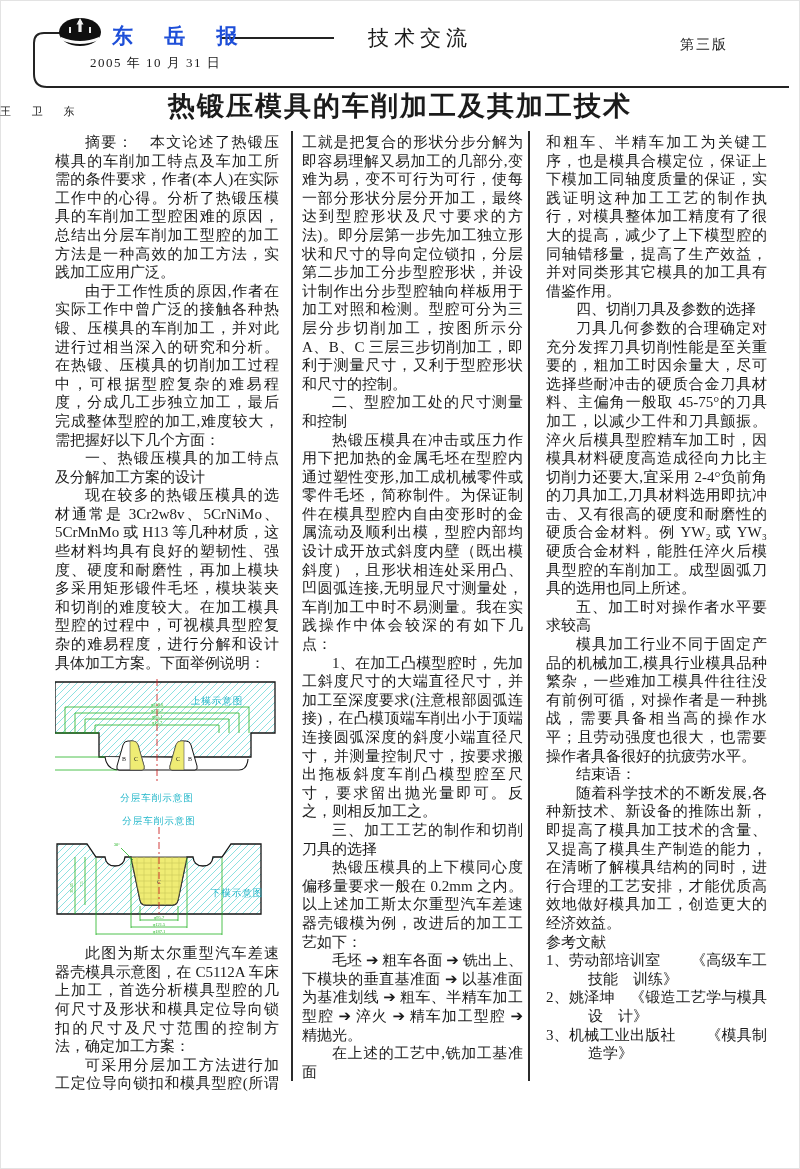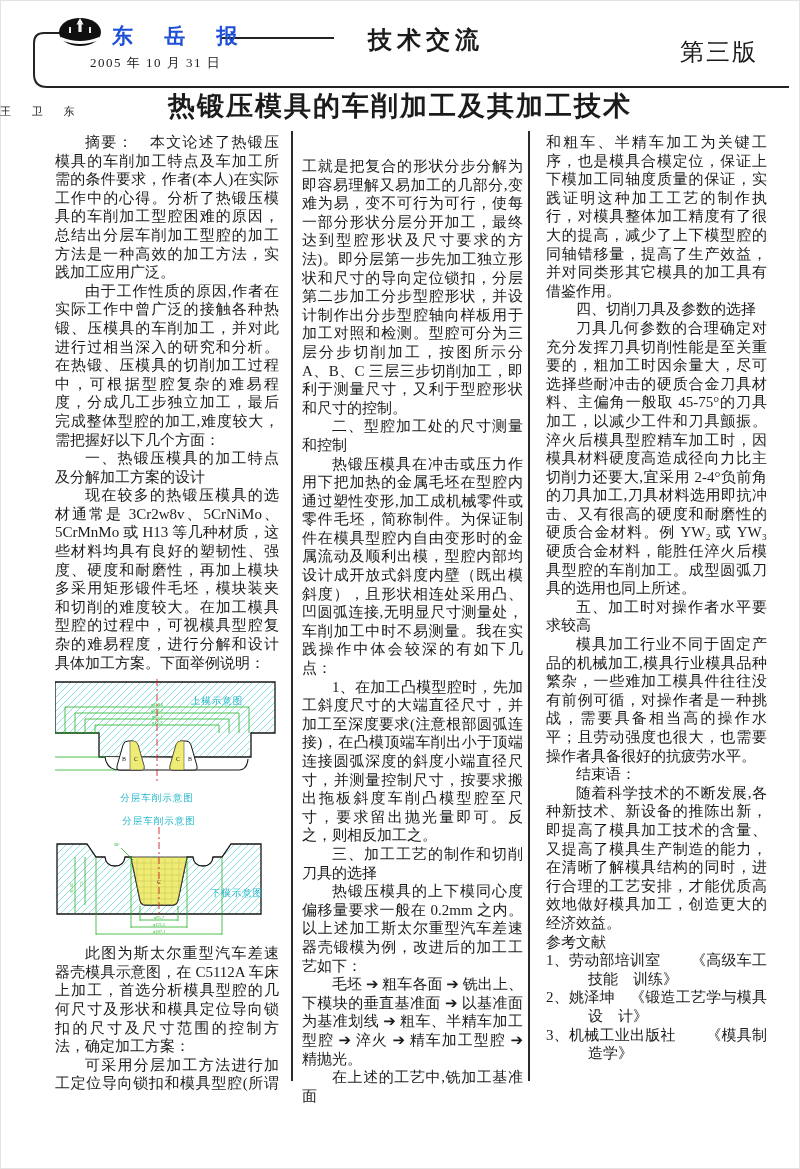--- a/index.html
+++ b/index.html
@@ -10,34 +10,34 @@
   }
   .page-edge{position:absolute;inset:0;border:1px solid #e3e3e3;pointer-events:none;}
   
   .frame-svg{position:absolute;left:0;top:0;}
   .logo{position:absolute;left:56px;top:15px;}
   .paper-name{
     position:absolute;left:112px;top:22px;color:#1d4ed8;font-weight:bold;
     font-size:21px;letter-spacing:13px;white-space:nowrap;
   }
   .masthead-date{position:absolute;left:90px;top:54px;font-size:13px;letter-spacing:1.5px;}
-  .section-title{position:absolute;left:368px;top:24px;font-size:24px;letter-spacing:5px;font-weight:700;}
-  .edition{position:absolute;left:680px;top:36px;font-size:24px;letter-spacing:2px;}
+  .section-title{position:absolute;left:368px;top:24px;font-size:21px;letter-spacing:5px;font-weight:400;}
+  .edition{position:absolute;left:680px;top:36px;font-size:14px;letter-spacing:2px;}
   
   .article-title{
     position:absolute;left:0;top:88px;width:100%;text-align:center;
     font-family:"Liberation Sans","DejaVu Sans",sans-serif;font-weight:bold;
     font-size:27px;letter-spacing:2px;
   }
   .article-author{position:absolute;left:0;top:104px;width:100%;text-align:left;font-size:11px;letter-spacing:9px;}
   
   .columns{position:absolute;left:55px;top:133px;width:712px;height:960px;display:flex;}
   .col{height:960px;overflow:hidden;}
   .col1{width:231px;margin-right:12px;}
-  .col2{width:228px;margin-left:11px;margin-right:12px;margin-top:24px;}
+  .col2{width:228px;margin-left:11px;margin-right:12px;}
   .col3{width:228px;margin-left:11px;}
   .divider{position:absolute;top:131px;width:1.5px;height:950px;background:#2b2b2b;}
   .div1{left:291px;} .div2{left:528px;}
   .col p{margin:0;font-size:15px;line-height:18.6px;text-align:justify;text-indent:2em;}
   .col p.noindent{text-indent:0;}
   .col p.ref{text-indent:-2.8em;padding-left:2.8em;}
   .fig{margin:5px 0 2px -14px;line-height:0;}
 </style>
 </head>
 <body>

